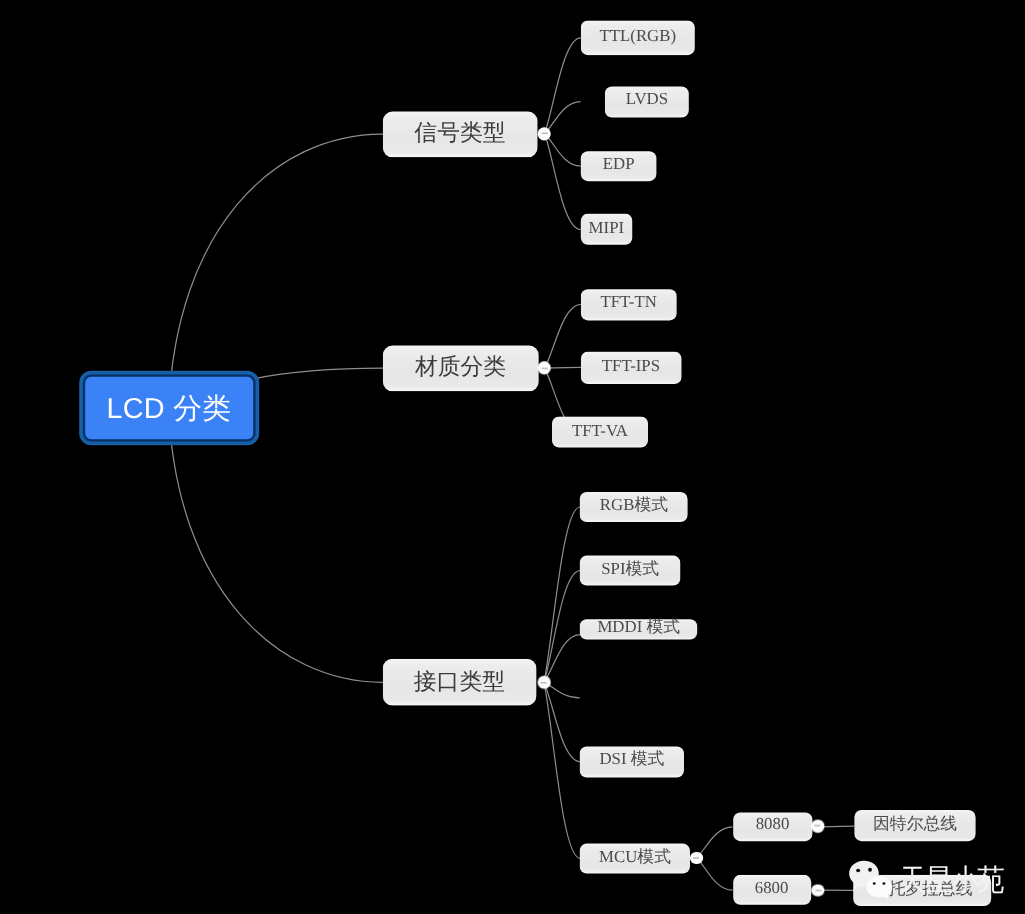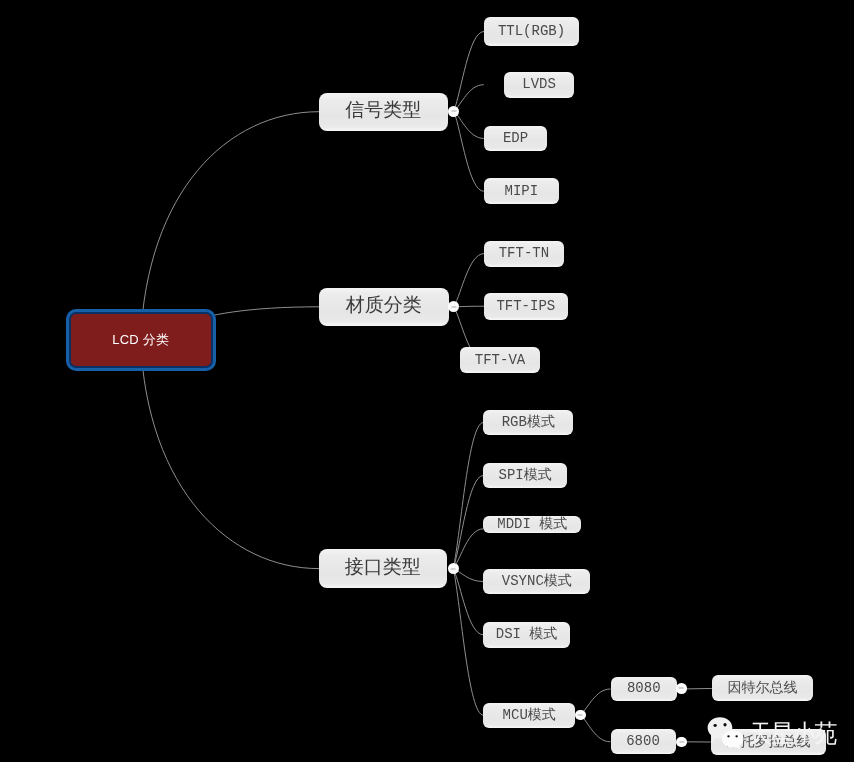--- a/index.html
+++ b/index.html
@@ -4,29 +4,29 @@
 <title>LCD mindmap</title>
 <style>
   html,body{margin:0;padding:0;background:#000;width:854px;height:762px;overflow:hidden;}
   #canvas{position:relative;width:854px;height:762px;background:#000;
           font-family:"Liberation Sans",sans-serif;}
   svg#links{position:absolute;left:0;top:0;width:854px;height:762px;pointer-events:none;}
 
   .node{position:absolute;box-sizing:border-box;display:flex;align-items:center;justify-content:center;
         background:linear-gradient(#f4f4f4 0%, #ececec 16%, #e6e6e6 62%, #e9e9e9 88%, #f7f7f7 100%);
         border-radius:6px;color:#4a4a4a;white-space:nowrap;line-height:1;
-        font-family:Liberation Mono, monospace;font-stretch:condensed;transform:translateZ(0);
+        font-family:Liberation Serif, serif;font-stretch:condensed;transform:translateZ(0);
         padding-bottom:1px;}
   .lvl2{font-size:19px;border-radius:8px;color:#3a3a3a;}
   .lvl3{font-size:14px;}
 
-  .root{position:absolute;box-sizing:border-box;background:#7f1d1d;color:#fff;
+  .root{position:absolute;box-sizing:border-box;background:#3b82f6;color:#fff;
         border:2px solid #0a3166;border-radius:7px;box-shadow:0 0 0 3px #1760a8;
         font-family:"Liberation Sans",sans-serif;
-        display:flex;align-items:center;justify-content:center;font-size:13px;letter-spacing:.2px;
+        display:flex;align-items:center;justify-content:center;font-size:24px;letter-spacing:.2px;
         left:69px;top:312.3px;width:143.5px;height:55.4px;}
 
   .toggle{position:absolute;background:#fdfdfd;border-radius:50%;box-sizing:border-box;}
   .toggle i{position:absolute;left:50%;top:50%;transform:translate(-50%,-50%);
             width:5px;height:1px;background:#a8a8a8;display:block;}
 
   .wm{position:absolute;white-space:nowrap;left:706px;top:715px;}
   .wm-icon{position:absolute;left:0;top:0;line-height:0;}
   .wm-text{position:absolute;left:43px;top:6px;font-size:23px;color:#f4f4f4;
            font-family:"Liberation Sans",sans-serif;line-height:1;white-space:nowrap;
@@ -62,38 +62,37 @@
 
   <div class="root">LCD 分类</div>
 
   <div class="node lvl2" style="left:319px;top:92.5px;width:128.6px;height:38.4px">信号类型</div>
   <div class="toggle" style="left:448.3px;top:105.7px;width:11px;height:11px">
     <i></i>
     </div>
   <div class="node lvl3" style="left:484px;top:17px;width:95px;height:29px">TTL(RGB)</div>
   <div class="node lvl3" style="left:504px;top:71.7px;width:70.2px;height:26px">LVDS</div>
   <div class="node lvl3" style="left:483.8px;top:125.5px;width:63.5px;height:25.8px">EDP</div>
-  <div class="node lvl3" style="left:483.8px;top:178.4px;width:75px;height:25.8px">MIPI</div>
+  <div class="node lvl3" style="left:483.8px;top:178.4px;width:43px;height:25.8px">MIPI</div>
 
   <div class="node lvl2" style="left:319px;top:287.5px;width:129.6px;height:38.4px">材质分类</div>
   <div class="toggle" style="left:448.3px;top:301.3px;width:11px;height:11px">
     <i></i>
     </div>
   <div class="node lvl3" style="left:484px;top:240.6px;width:79.8px;height:26px">TFT-TN</div>
   <div class="node lvl3" style="left:484px;top:293px;width:83.6px;height:26.5px">TFT-IPS</div>
   <div class="node lvl3" style="left:460px;top:347.3px;width:80px;height:25.9px">TFT-VA</div>
 
   <div class="node lvl2" style="left:319px;top:549.4px;width:127.7px;height:38.4px">接口类型</div>
   <div class="toggle" style="left:447.8px;top:563px;width:11px;height:11px">
     <i></i>
     </div>
   <div class="node lvl3" style="left:483.4px;top:409.6px;width:89.8px;height:25.8px">RGB模式</div>
   <div class="node lvl3" style="left:483.4px;top:462.6px;width:83.5px;height:25.8px">SPI模式</div>
   <div class="node lvl3" style="left:483.1px;top:515.7px;width:98.4px;height:17px">MDDI 模式</div>
-  <div class="node lvl3" style="left:483.1px;top:568.6px;width:107.4px;height:25.9px">VSYNC模式</div>
   <div class="node lvl3" style="left:483.4px;top:621.8px;width:86.3px;height:25.9px">DSI 模式</div>
   <div class="node lvl3" style="left:483.4px;top:702.6px;width:91.6px;height:25.1px">MCU模式</div>
 
   <div class="toggle" style="left:575.1px;top:709.5px;width:10.6px;height:10.6px">
     <i></i>
     </div>
 
   <div class="node lvl3" style="left:610.5px;top:676.6px;width:66.5px;height:24.8px">8080</div>
   <div class="toggle" style="left:676.2px;top:683.2px;width:10.6px;height:10.6px">
     <i></i>

